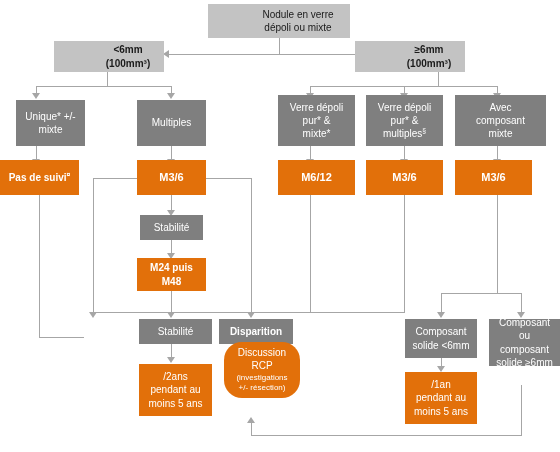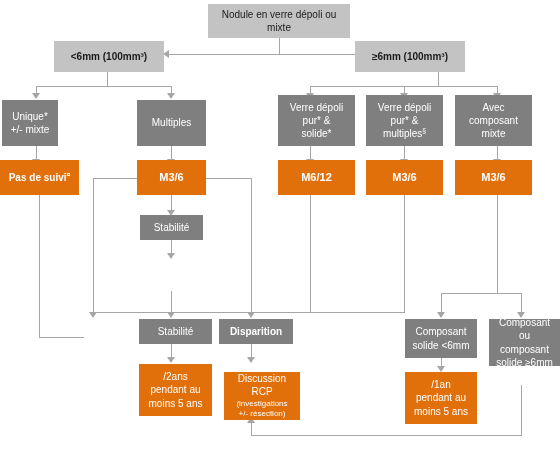--- a/index.html
+++ b/index.html
@@ -20,21 +20,21 @@
     box-sizing: border-box;
     display: flex;
     align-items: center;
     justify-content: center;
     text-align: center;
     color: #ffffff;
     line-height: 1.32;
     padding: 2px 3px;
   }
   .box .inner { width: 100%; }
-  .gray-light { background: #c3c3c3; color: #1a1a1a; }
+  .gray-light { background: #c3c3c3; color: #1a1a1a; padding-left: 41px; }
   .gray       { background: #7f7f7f; color: #ffffff; }
   .orange     { background: #e2700a; color: #ffffff; }
   .fs11  { font-size: 11px; }
   .fs10  { font-size: 10px; }
   .fs8   { font-size: 8px; }
   .bold  { font-weight: bold; }
   sup { font-size: 0.68em; vertical-align: super; line-height: 0; }
 
   
   .ln {
@@ -164,21 +164,21 @@
   </div>
 
   <div class="box gray-light fs10 bold" style="left:54px; top:41px; width:110px; height:31px;">
     <div class="inner">&lt;6mm (100mm³)</div>
   </div>
 
   <div class="box gray-light fs10 bold" style="left:355px; top:41px; width:110px; height:31px;">
     <div class="inner">≥6mm (100mm³)</div>
   </div>
 
-  <div class="box gray fs10" style="left:2px; top:100px; width:56px; height:46px;">
+  <div class="box gray fs10" style="left:16px; top:100px; width:69px; height:46px;">
     <div class="inner">Unique* +/- mixte</div>
   </div>
 
   <div class="box gray fs10" style="left:137px; top:100px; width:69px; height:46px;">
     <div class="inner">Multiples</div>
   </div>
 
   <div class="box orange fs10 bold" style="left:0px; top:160px; width:79px; height:35px;">
     <div class="inner">
       <span>Pas de suivi</span><sup>¤</sup>
@@ -186,64 +186,70 @@
   </div>
 
   <div class="box orange fs11 bold" style="left:137px; top:160px; width:69px; height:35px;">
     <div class="inner">M3/6</div>
   </div>
 
   <div class="box gray fs10" style="left:140px; top:215px; width:63px; height:25px;">
     <div class="inner">Stabilité</div>
   </div>
 
+  <div class="box orange fs10 bold" style="left:137px; top:258px; width:69px; height:33px;">
+    <div class="inner">
+      <div>M24 puis</div>
+      <div>M48</div>
+    </div>
+  </div>
 
 
   <div class="box gray fs10" style="left:139px; top:319px; width:73px; height:25px;">
     <div class="inner">Stabilité</div>
   </div>
 
   <div class="box gray fs10 bold" style="left:219px; top:319px; width:74px; height:25px;">
     <div class="inner">Disparition</div>
   </div>
 
   <div class="box orange fs10" style="left:139px; top:364px; width:73px; height:52px;">
     <div class="inner">
       <div>/2ans</div>
       <div>pendant au</div>
       <div>moins 5 ans</div>
     </div>
   </div>
 
-  <div class="box orange" style="left:224px; top:372px; width:76px; height:48px;">
+  <div class="box orange" style="left:224px; top:342px; width:76px; height:56px;border-radius:18px;">
     <div class="inner">
       <div class="fs10">Discussion</div>
       <div class="fs10">RCP</div>
       <div class="fs8">(investigations</div>
       <div class="fs8">+/- résection)</div>
     </div>
   </div>
 
   <div class="box gray fs10" style="left:278px; top:95px; width:77px; height:51px;">
     <div class="inner">
       <div>Verre dépoli</div>
       <div>pur* &amp;</div>
-      <div>solide*</div>
+      <div>mixte*</div>
     </div>
   </div>
 
   <div class="box gray fs10" style="left:366px; top:95px; width:77px; height:51px;">
     <div class="inner">
       <div>Verre dépoli</div>
       <div>pur* &amp;</div>
       <div><span>multiples</span><sup>§</sup></div>
     </div>
   </div>
 
-  <div class="box gray fs10" style="left:455px; top:95px; width:77px; height:51px;">
+  <div class="box gray fs10" style="left:455px; top:95px; width:91px; height:51px;">
     <div class="inner">
       <div>Avec</div>
       <div>composant</div>
       <div>mixte</div>
     </div>
   </div>
 
   <div class="box orange fs11 bold" style="left:278px; top:160px; width:77px; height:35px;">
     <div class="inner">M6/12</div>
   </div>

